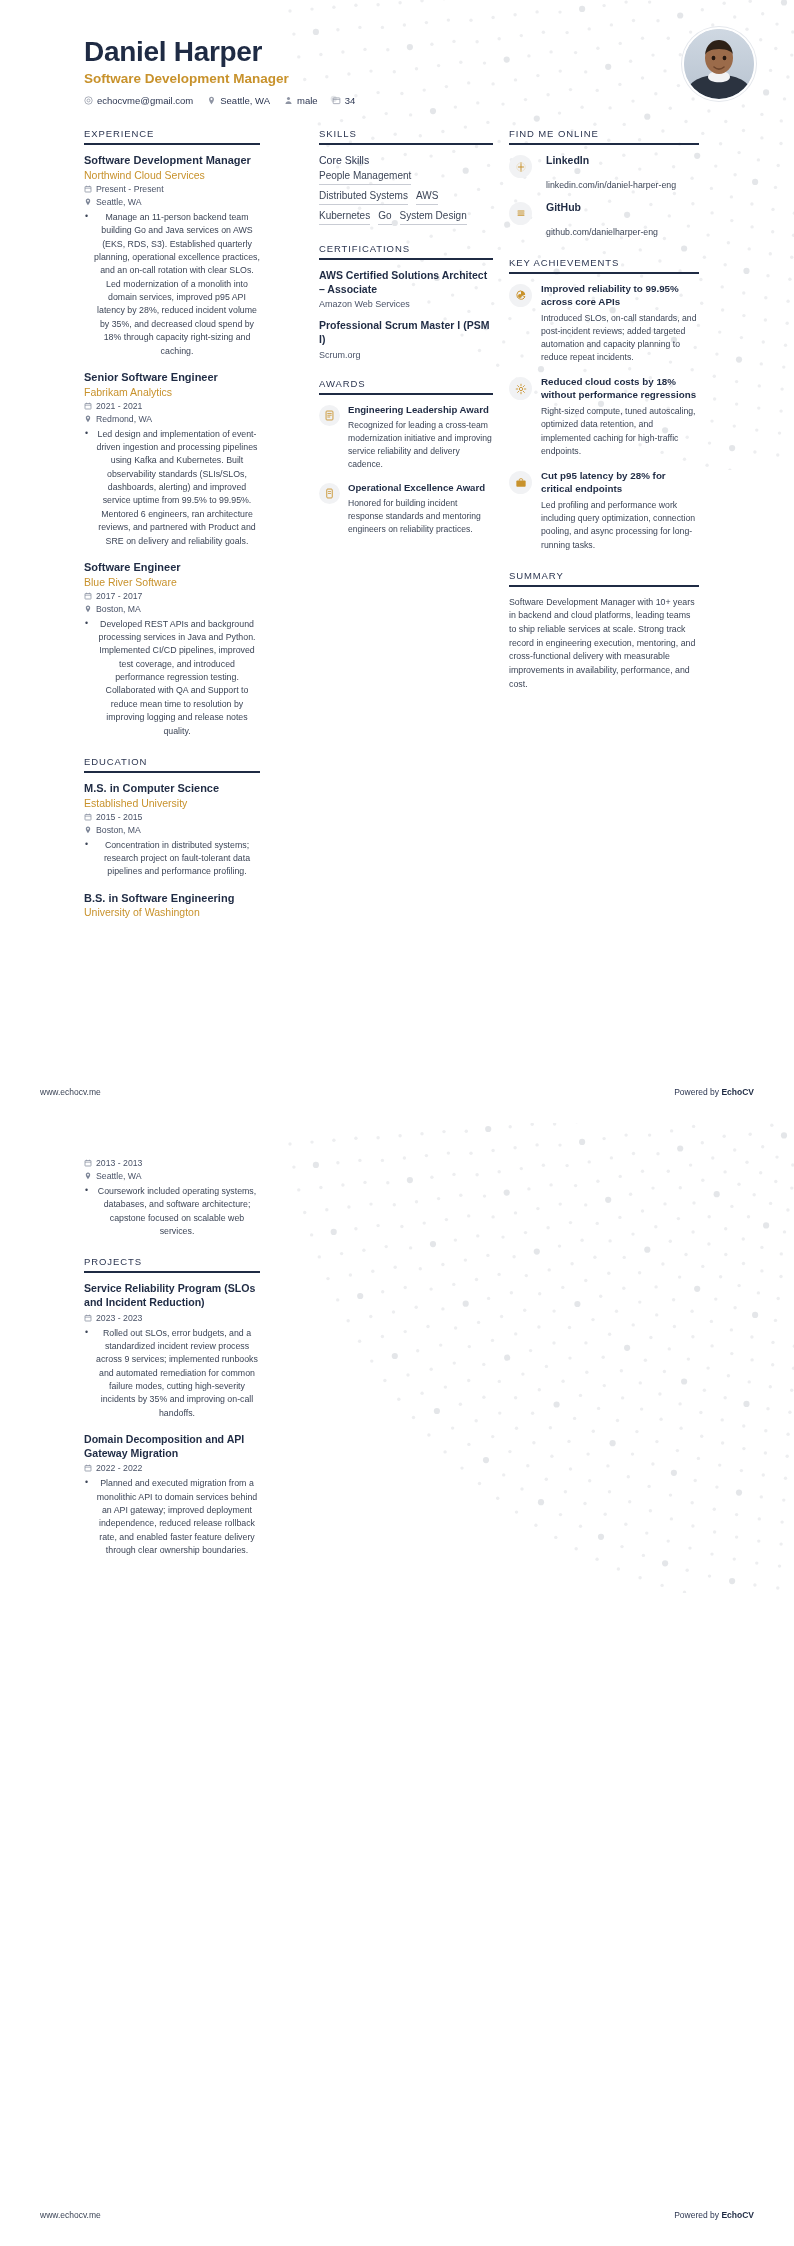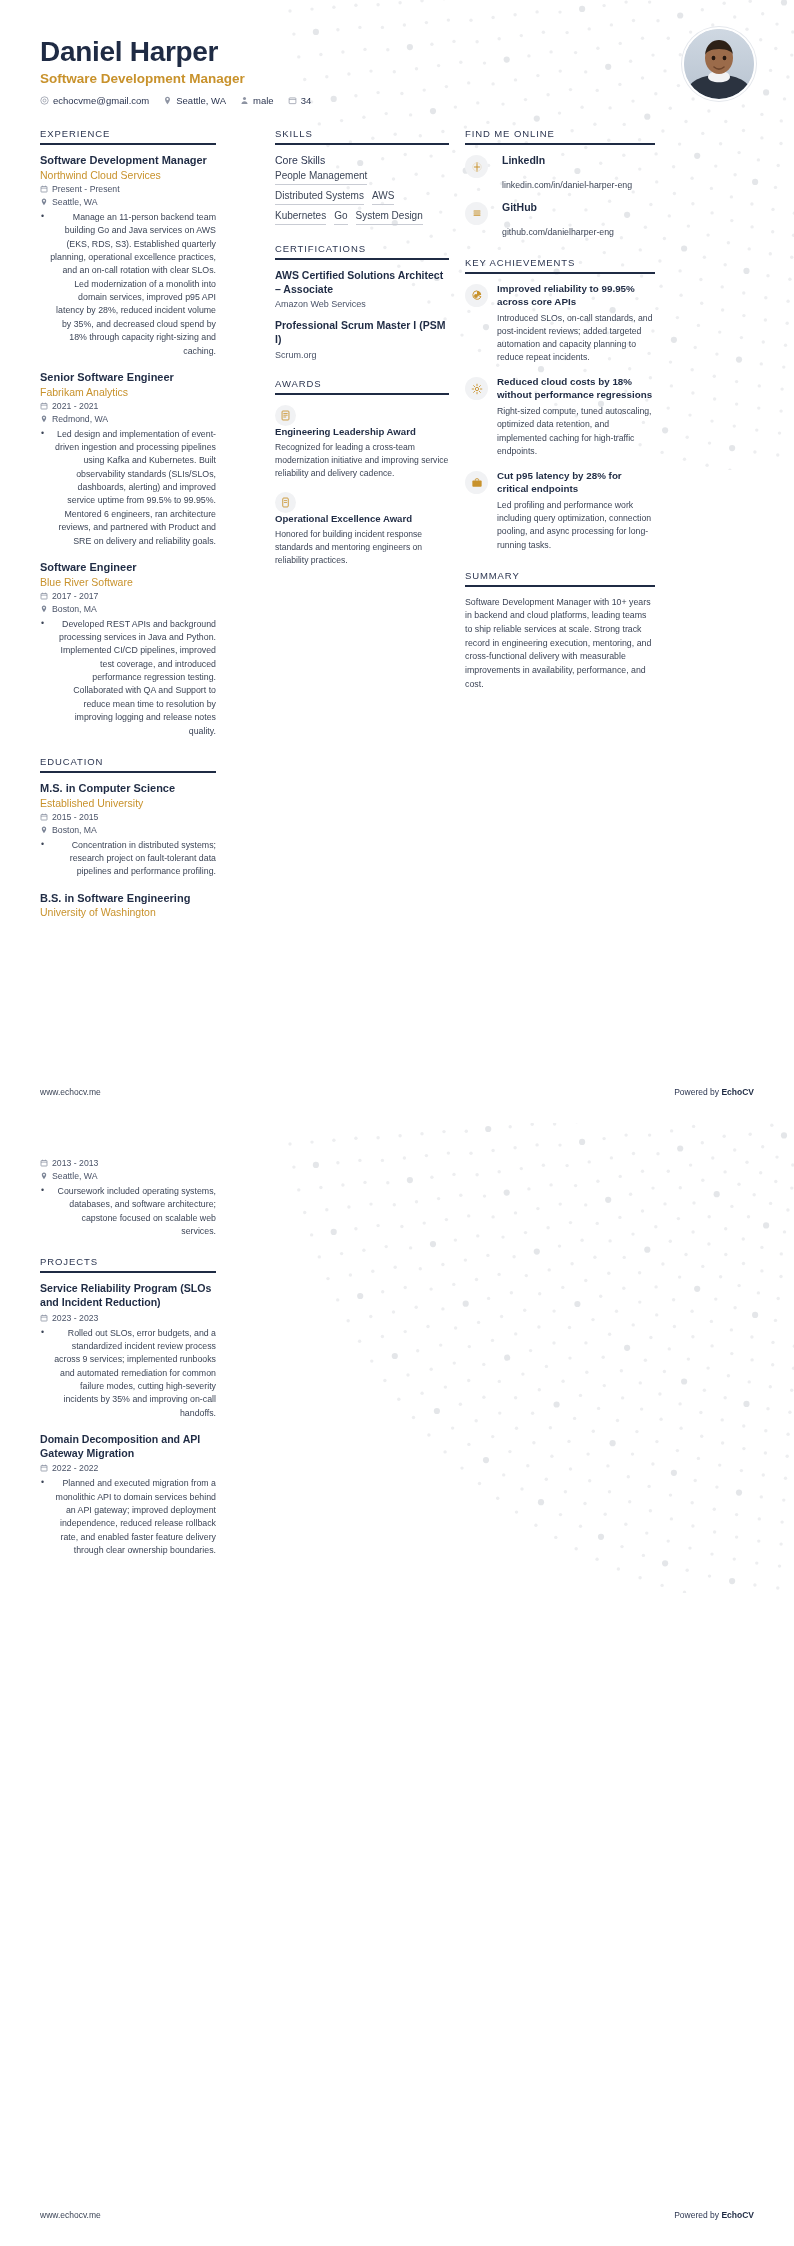--- a/index.html
+++ b/index.html
@@ -25,21 +25,21 @@
     pointer-events: none;
     z-index: 0;
   }
   .dots2 {
     position: absolute;
     top: 0; right: 0;
     width: 560px; height: 470px;
     pointer-events: none;
     z-index: 0;
   }
-  .content { position: relative; z-index: 2; }
+  .content { position: relative; z-index: 2; padding-left: 44px; }
 
   
   .header {
     padding: 36px 40px 0 40px;
     position: relative;
   }
   .name {
     font-size: 28px;
     font-weight: bold;
     color: #1f2b44;
@@ -121,21 +121,21 @@
     margin-top: 3px;
   }
   .meta .ci { color: #7b8496; display: inline-flex; }
   ul.bullets { list-style: none; margin-top: 4px; }
   ul.bullets li {
     position: relative;
     padding-left: 10px;
     font-size: 8.8px;
     line-height: 1.52;
     color: #3c4557;
-    text-align: right;
+    text-align: center;
   }
   ul.bullets li::before {
     content: "•";
     position: absolute;
     left: 1px;
     top: -1px;
     color: #3c4557;
   }
 
   
@@ -163,23 +163,22 @@
   }
   .cert-issuer {
     font-size: 9px;
     color: #4a5368;
     margin-top: 3px;
   }
 
   
   .award {
     display: flex;
-    gap: 0;
+    gap: 8px;
     margin-bottom: 11px;
-    flex-direction: column;
   }
   .badge {
     flex: 0 0 auto;
     width: 21px; height: 21px;
     border-radius: 50%;
     background: #f1f2f4;
     display: flex;
     align-items: center;
     justify-content: center;
     margin-top: 1px;

